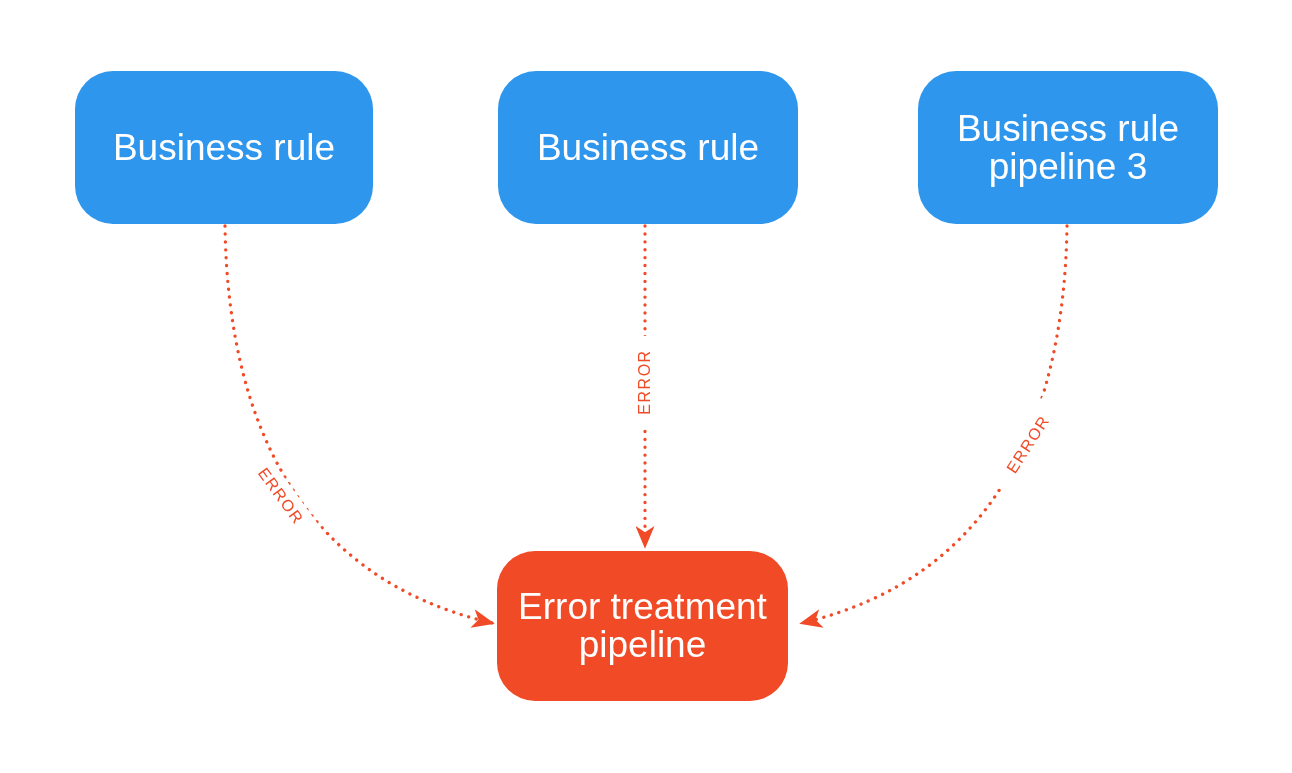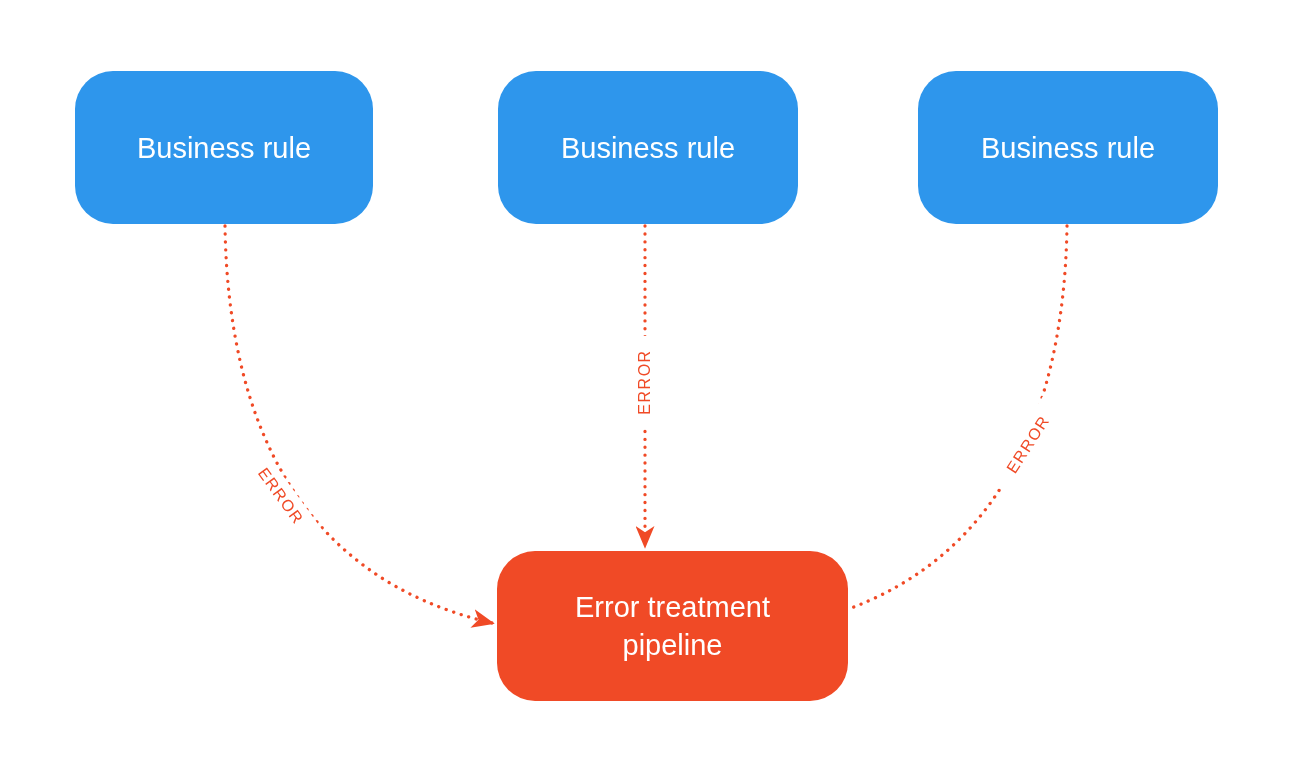--- a/index.html
+++ b/index.html
@@ -39,31 +39,31 @@
   }
   .node {
     position: absolute;
     border-radius: 38px;
     display: flex;
     flex-direction: column;
     align-items: center;
     justify-content: center;
     text-align: center;
     color: #ffffff;
-    font-size: 29px;
+    font-size: 37px;
     line-height: 38px;
   }
   .node-source {
     background: #2E96EC;
     width: 298px;
     height: 153px;
   }
   .node-target {
     background: #F04A26;
-    width: 351px;
+    width: 291px;
     height: 150px;
   }
   .node-line { white-space: nowrap; }
 </style>
 </head>
 <body>
 
 <div class="canvas">
 
   <svg class="edges-layer" width="1292" height="773" viewBox="0 0 1292 773">
@@ -96,20 +96,21 @@
   <div class="node node-source" style="left:75px; top:71px;">
     <div class="node-line">Business rule</div>
   </div>
 
   <div class="node node-source" style="left:498px; top:71px; width:300px;">
     <div class="node-line">Business rule</div>
   </div>
 
   <div class="node node-source" style="left:918px; top:71px; width:300px;">
     <div class="node-line">Business rule</div>
+    <div class="node-line">pipeline 3</div>
   </div>
 
   <div class="node node-target" style="left:497px; top:551px;">
     <div class="node-line">Error treatment</div>
     <div class="node-line">pipeline</div>
   </div>
 
 </div>
 
 </body></html>

